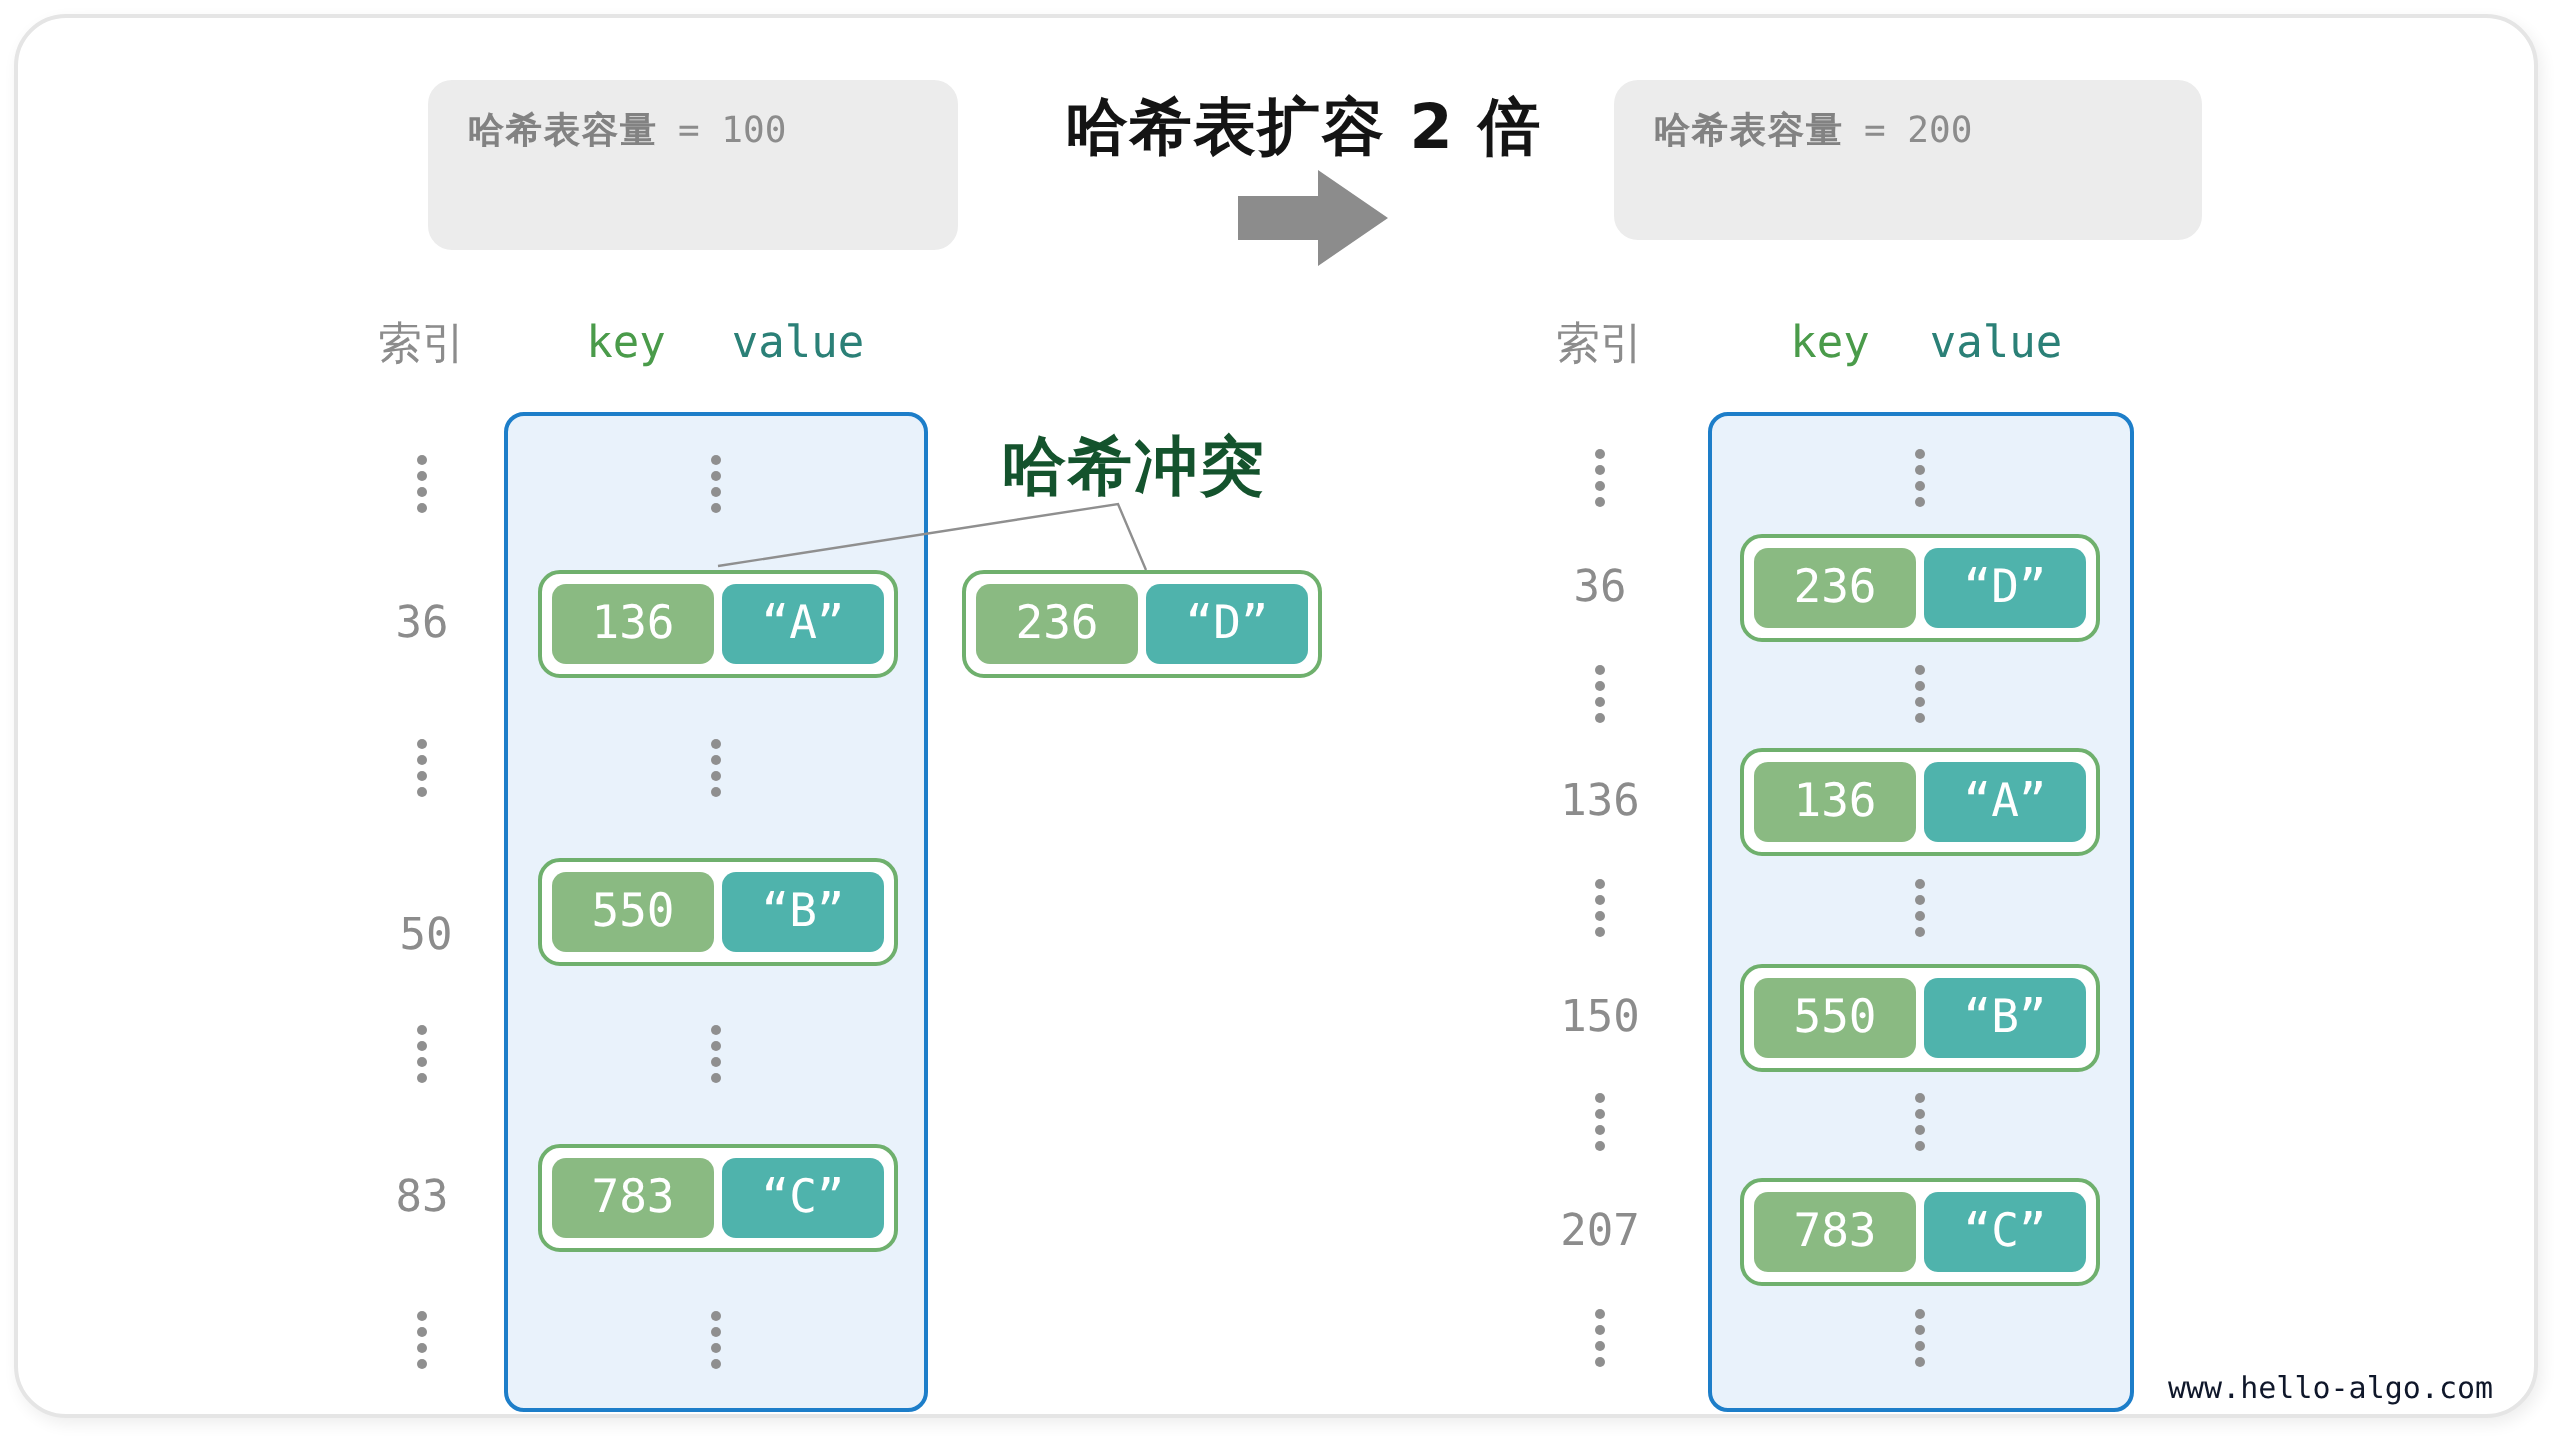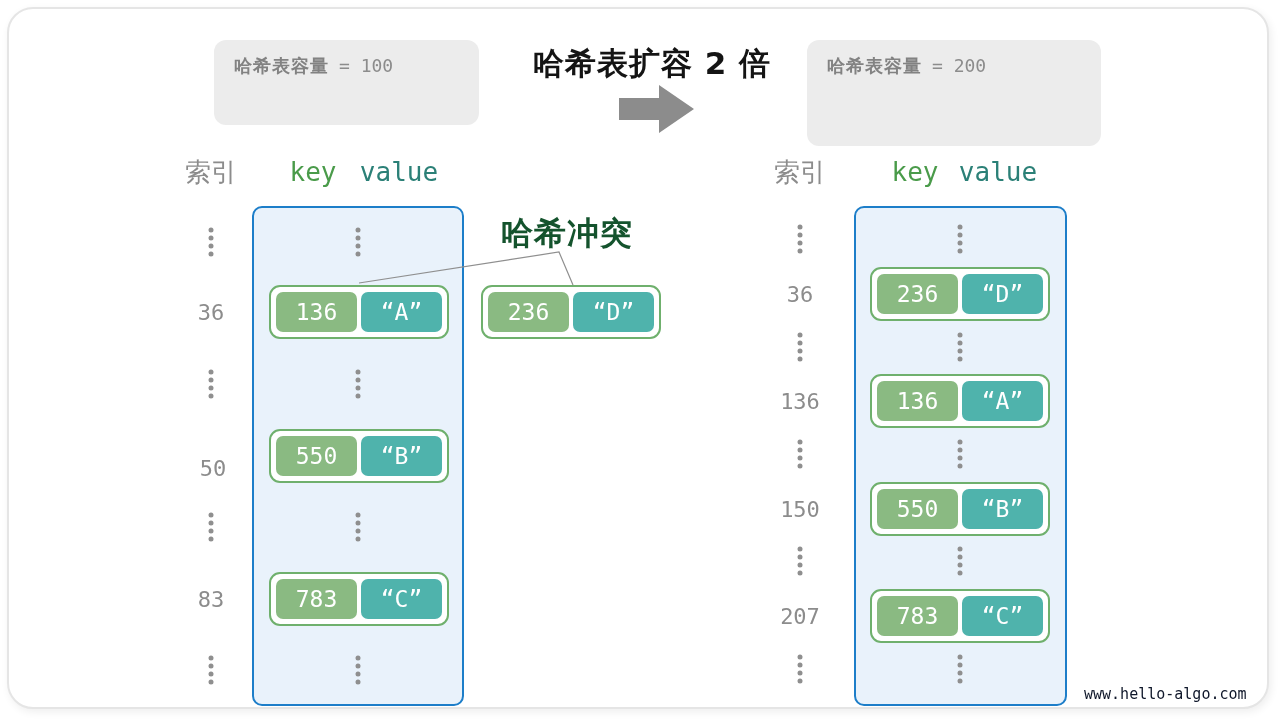--- a/index.html
+++ b/index.html
@@ -28,21 +28,21 @@
 
   
   .main-title{
     position:absolute;top:34px;left:643px;transform:translateX(-50%);
     font-size:31px;font-weight:bold;color:#141414;white-space:nowrap;letter-spacing:1px;
   }
 
   
   .hdr{
     position:absolute;transform:translate(-50%,-50%);
-    font-size:26px;white-space:nowrap;
+    font-size:22px;white-space:nowrap;
   }
   .hdr-index{color:#8c8c8c;}
   .hdr-key{color:#4a9b4a;font-family:"DejaVu Sans Mono","Liberation Mono",monospace;}
   .hdr-value{color:#2b8077;font-family:"DejaVu Sans Mono","Liberation Mono",monospace;}
 
   
   .table-bg{
     position:absolute;background:#e9f2fb;border:2.5px solid #1d7ec9;
     border-radius:10px;box-sizing:border-box;
   }
@@ -101,21 +101,21 @@
       <div class="info-line">
         <span class="cn">哈希表容量</span><span class="code">= 100</span>
       </div>
     </div>
 
     <div class="main-title">哈希表扩容 2 倍</div>
     <svg class="overlay-svg" width="1280" height="720">
       <polygon points="610,89 650,89 650,76 685,100 650,124 650,111 610,111" fill="#8c8c8c"></polygon>
     </svg>
 
-    <div class="info-box" style="left:798px;top:31px;width:294px;height:106px;">
+    <div class="info-box" style="left:798px;top:31px;width:294px;height:80px;">
       <div class="info-line">
         <span class="cn">哈希表容量</span><span class="code">= 200</span>
       </div>
     </div>
 
     <span class="hdr hdr-index" style="left:202px;top:163px;">索引</span>
     <span class="hdr hdr-key" style="left:304px;top:163px;">key</span>
     <span class="hdr hdr-value" style="left:390px;top:163px;">value</span>
 
     <span class="hdr hdr-index" style="left:791px;top:163px;">索引</span>

